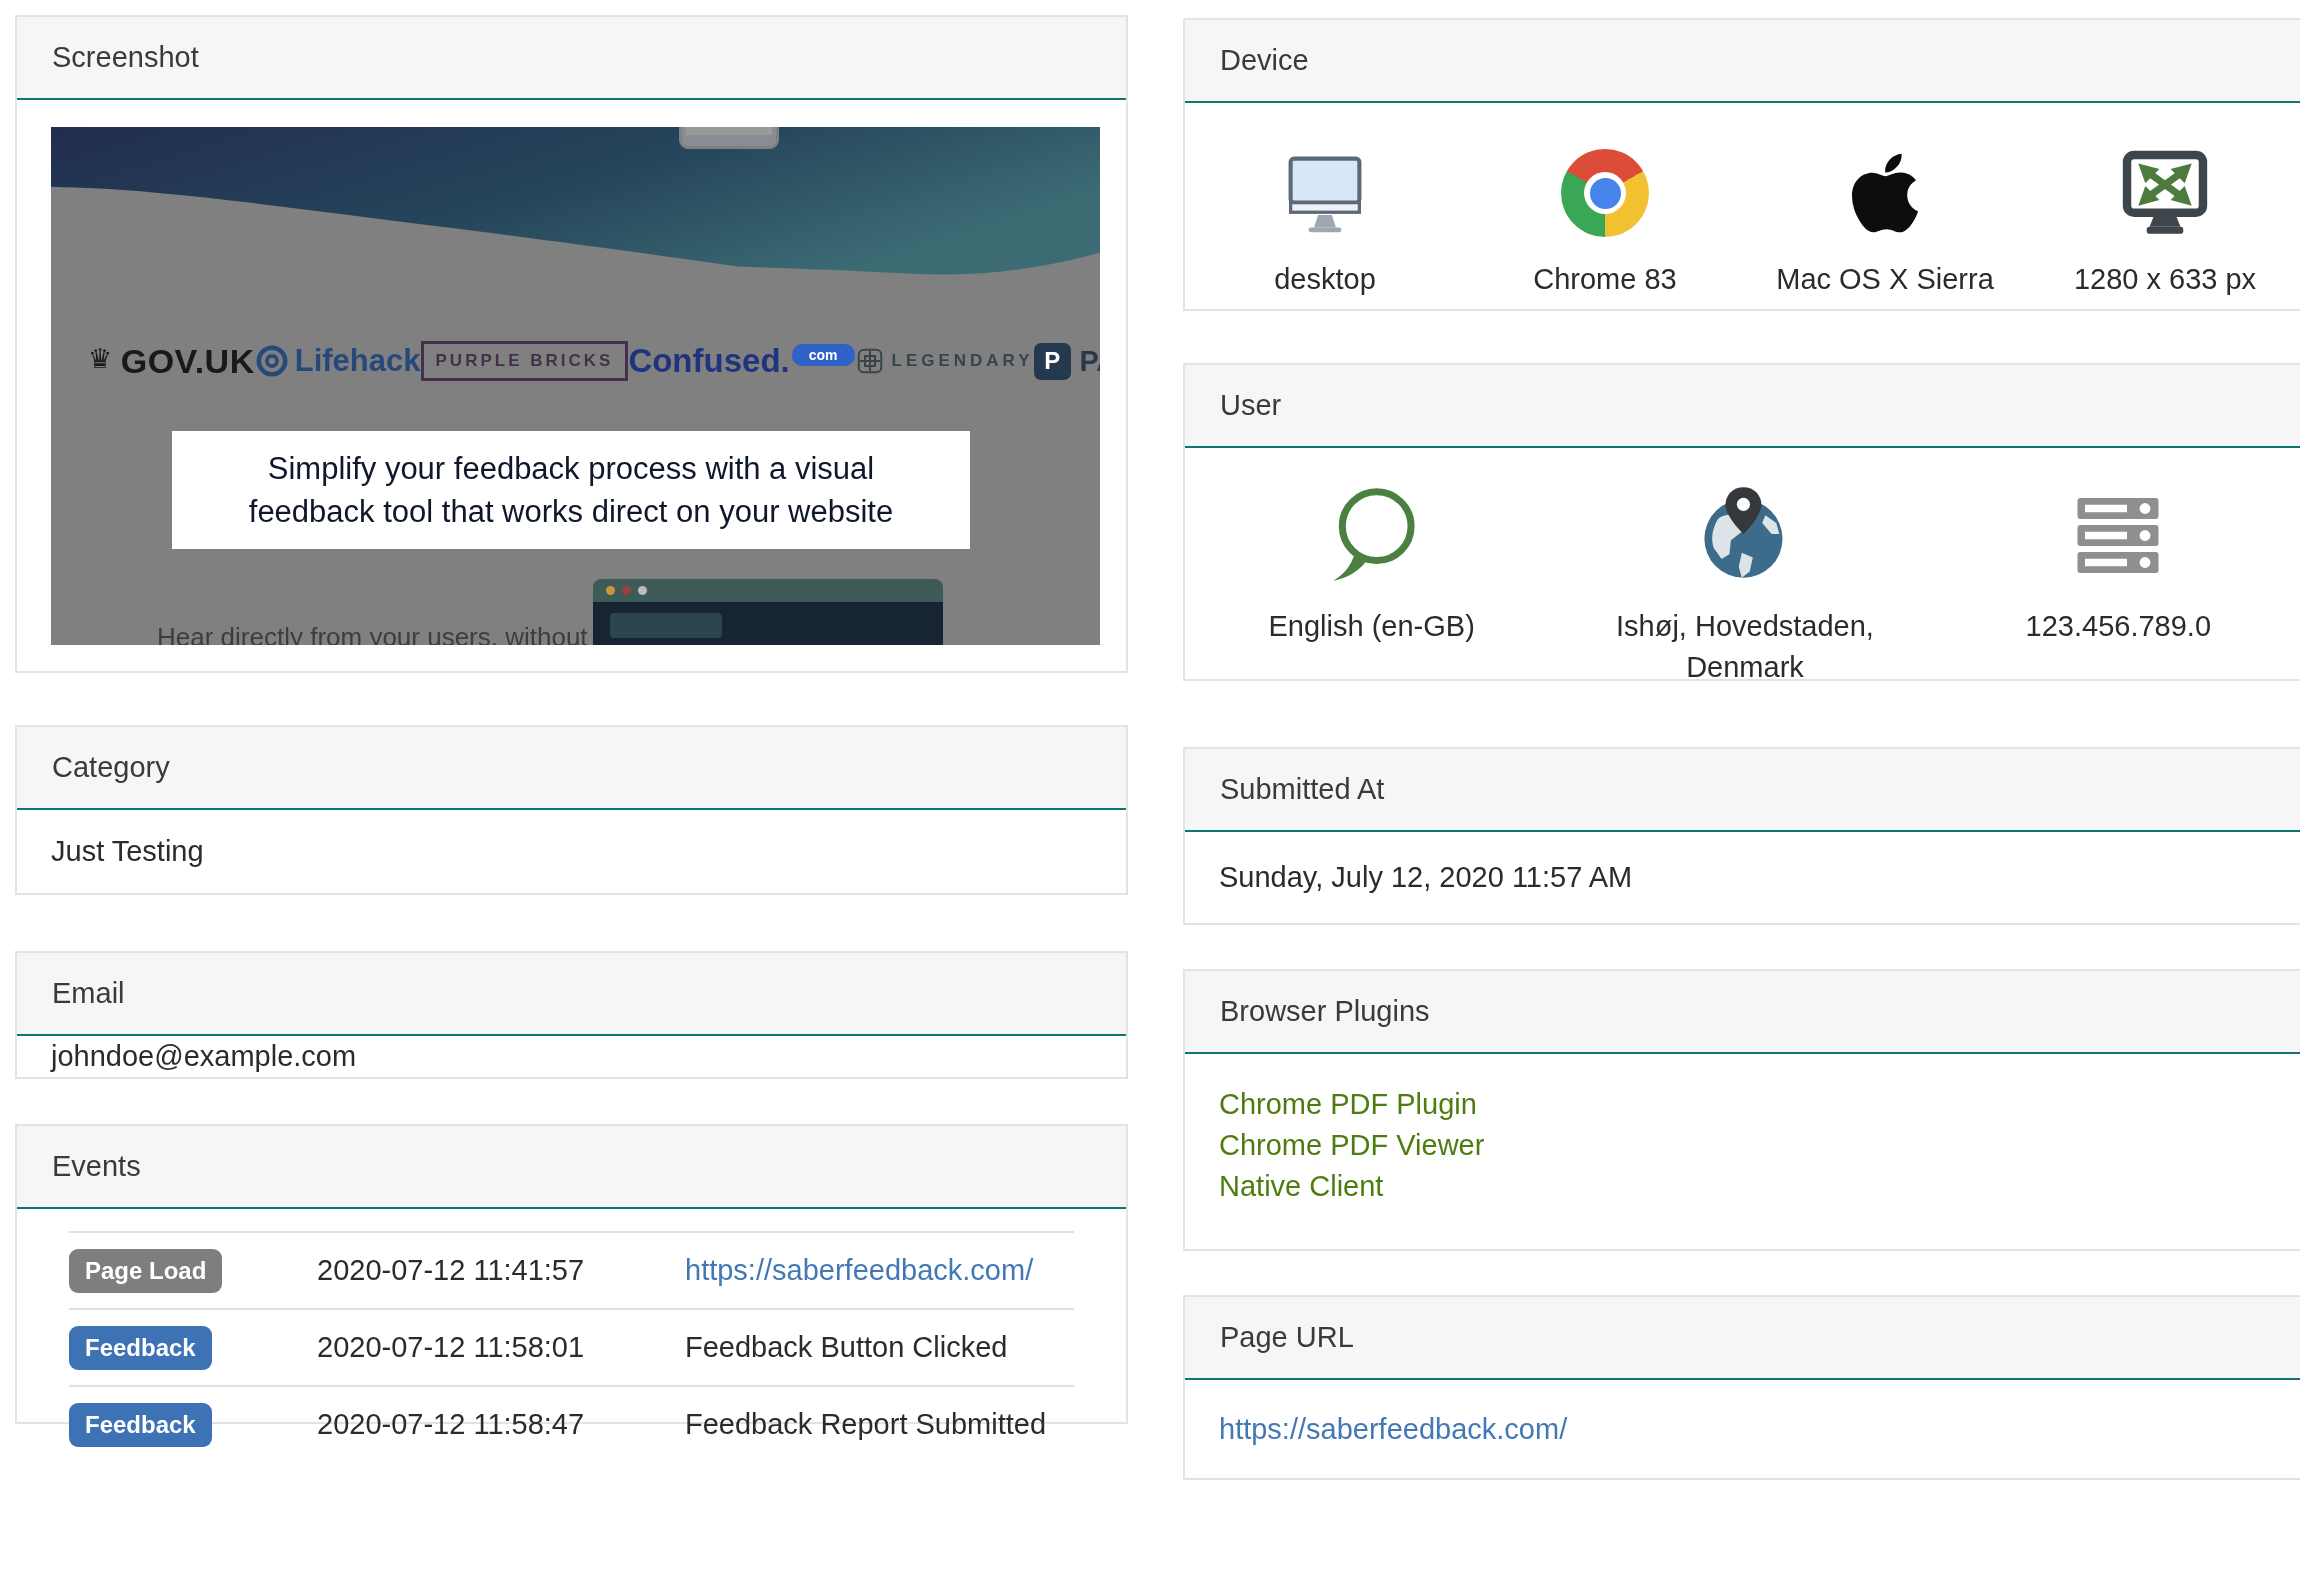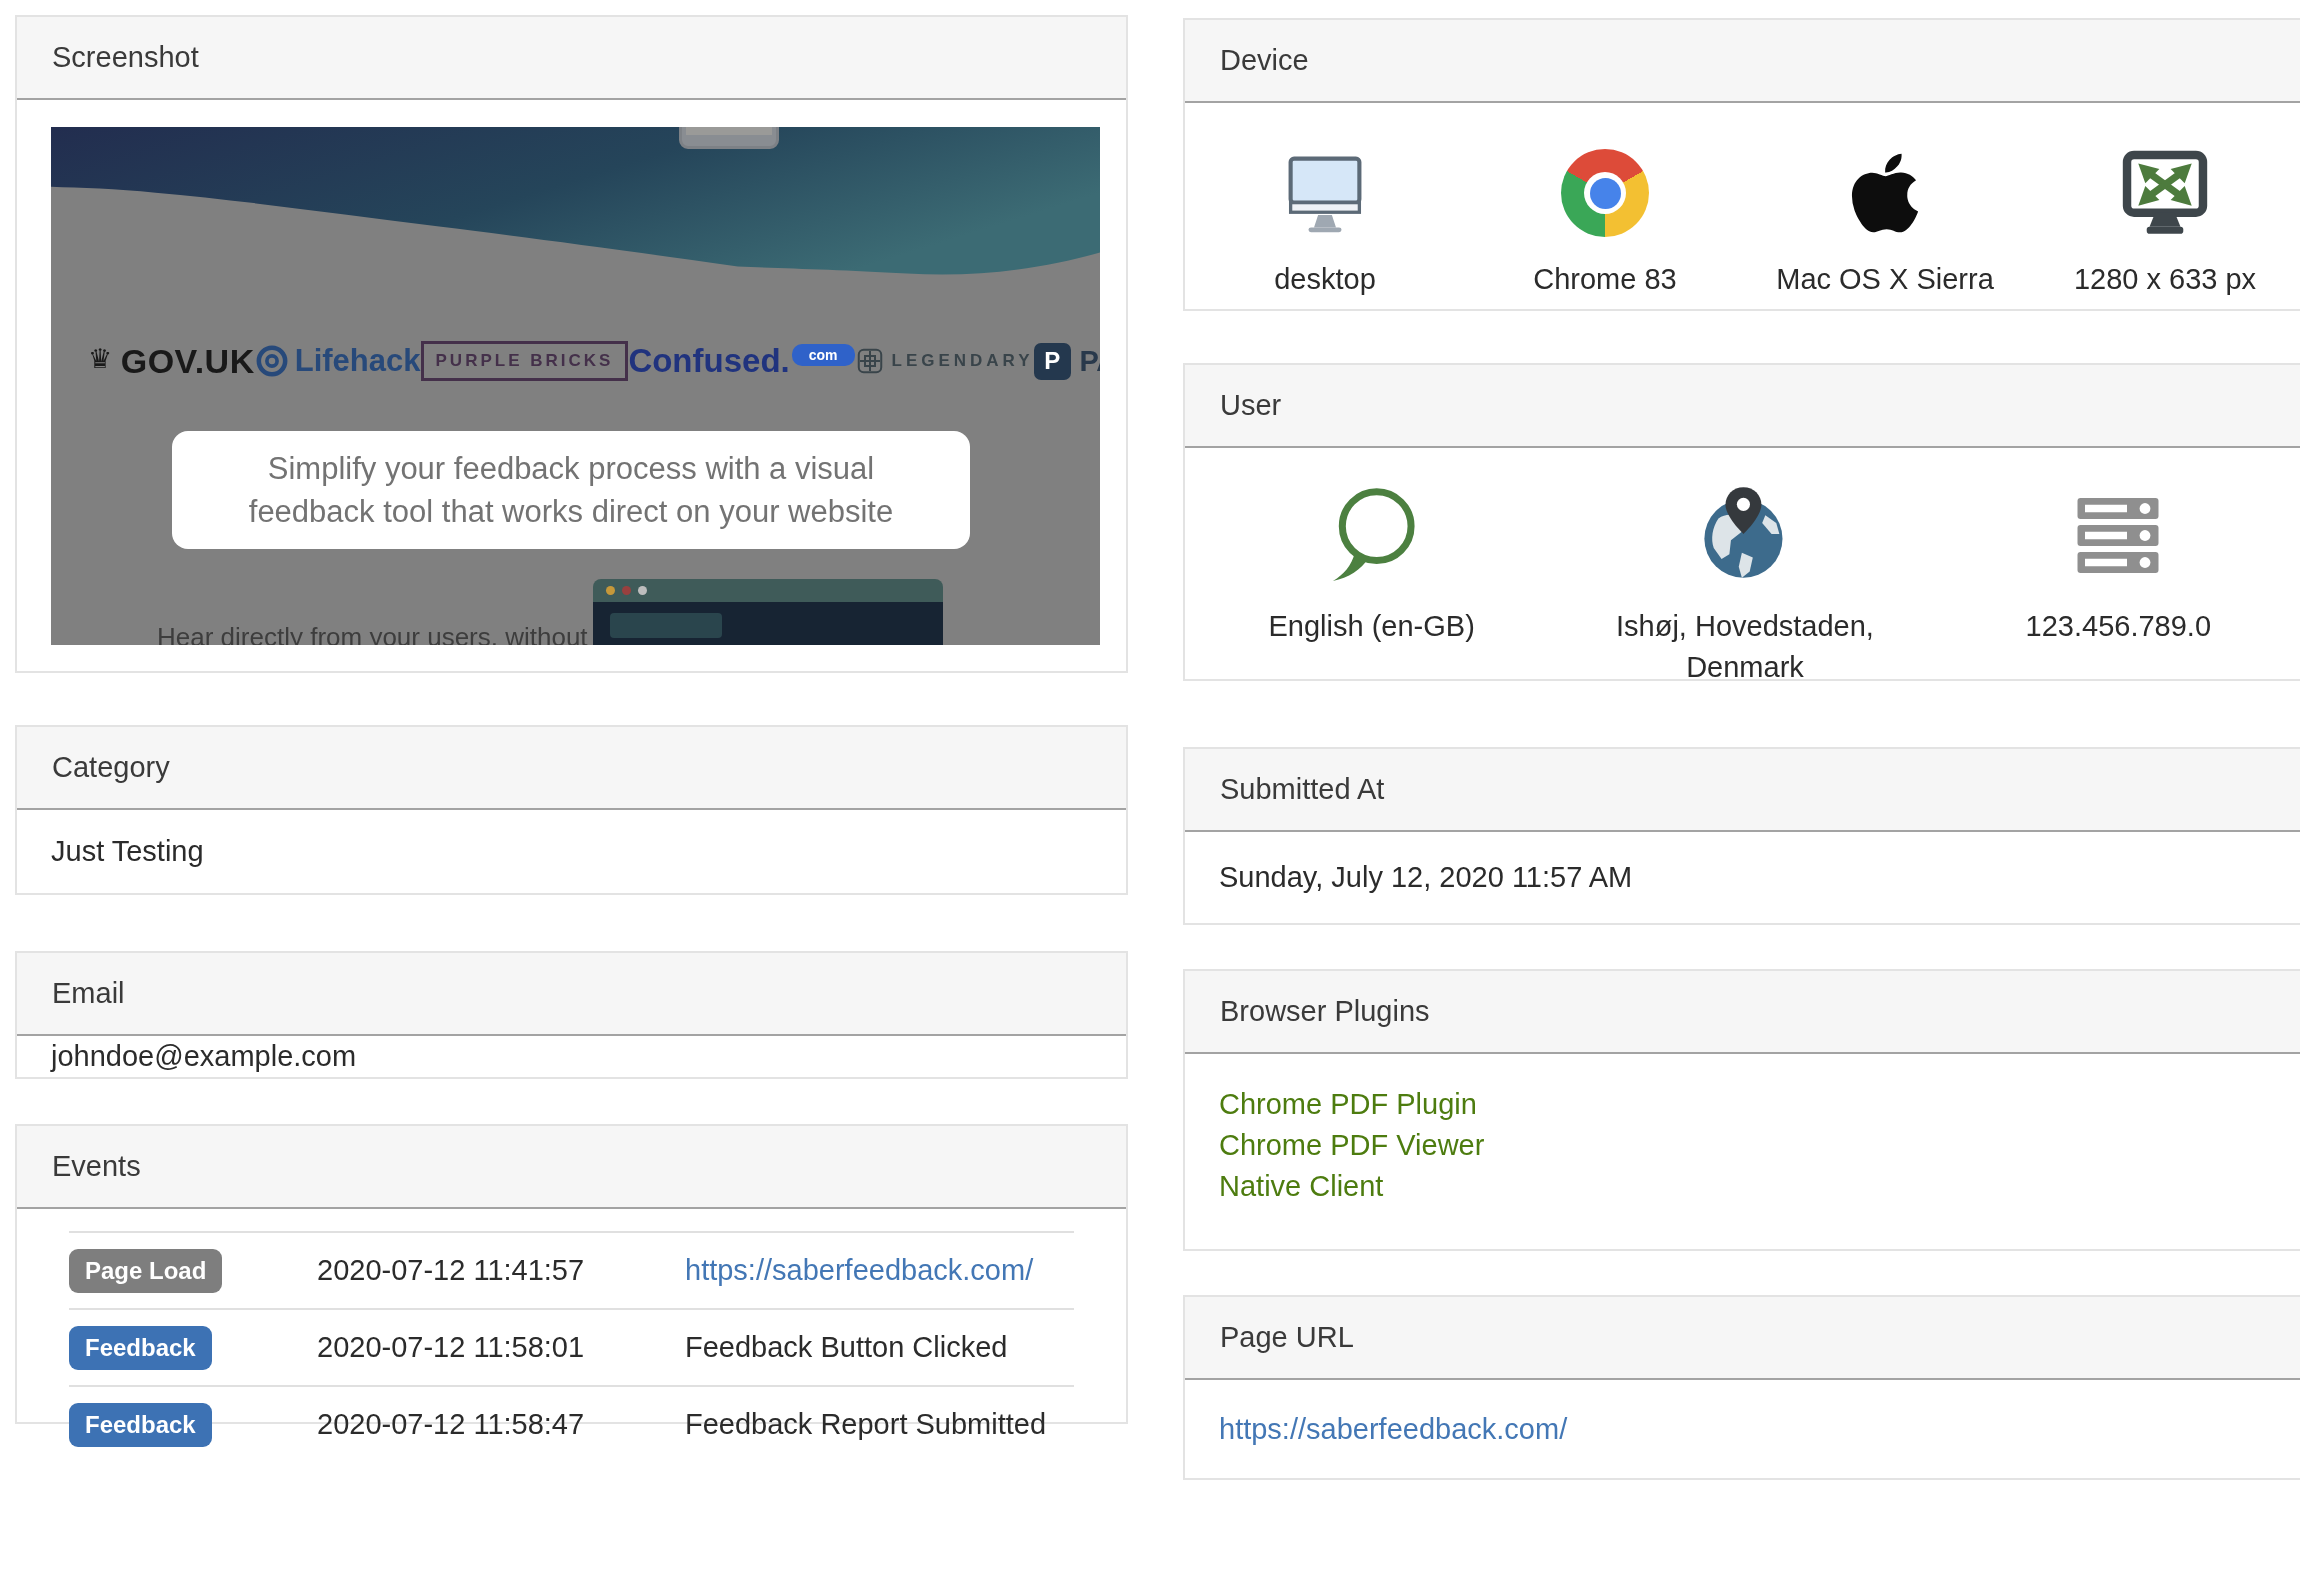--- a/index.html
+++ b/index.html
@@ -6,21 +6,21 @@
   body{
     width:2300px;height:1592px;position:relative;overflow:hidden;
     font-family:"Liberation Sans","DejaVu Sans",sans-serif;color:#2b2b2b;
   }
   .col{position:absolute;}
   .col-left{left:15px;top:15px;width:1113px;}
   .col-right{left:1183px;top:18px;width:1124px;border-radius:28px;}
 
   .panel{background:#fff;border:2px solid #e3e3e3;box-sizing:border-box;display:flex;flex-direction:column;}
   .panel-header{
-    flex:0 0 83px;background:#f6f6f6;border-bottom:2px solid #a3a3a3;
+    flex:0 0 83px;background:#f6f6f6;border-bottom:2px solid #0f766e;
     display:flex;align-items:center;padding:0 35px;font-size:29px;color:#3a3a3a;box-sizing:border-box;
   }
   .panel-body{flex:1;position:relative;box-sizing:border-box;}
 
   
   .p-screenshot{height:658px;margin-bottom:52px;}
   .p-category{height:170px;margin-bottom:56px;}
   .p-email{height:128px;margin-bottom:45px;}
   .p-events{height:300px;}
 
@@ -67,21 +67,21 @@
   .lg-legendary{font-size:17px;font-weight:600;letter-spacing:4px;color:#39444a;}
   .lg-legendary svg{margin-right:7px;}
   .lg-pagely{font-size:29px;font-weight:bold;color:#29394b;letter-spacing:-0.5px;}
   .pg-box{
     width:37px;height:37px;background:#24384e;border-radius:7px;color:#fff;font-weight:bold;
     font-size:24px;display:flex;align-items:center;justify-content:center;margin-right:9px;
   }
   .shot-banner{
     position:absolute;left:121px;top:304px;width:798px;height:118px;background:#fff;
     display:flex;align-items:center;justify-content:center;text-align:center;
-    font-size:31px;line-height:43px;color:#737373;font-weight:500;padding:0 40px;box-sizing:border-box;border-radius:16px;
+    font-size:31px;line-height:43px;color:#0f172a;font-weight:500;padding:0 40px;box-sizing:border-box;
   }
   .shot-hear{position:absolute;left:106px;top:495px;font-size:26px;color:#3d3d3d;}
   .shot-browser{
     position:absolute;left:542px;top:452px;width:350px;height:70px;
     border-radius:8px 8px 0 0;overflow:hidden;
   }
   .shot-browser .bbar{height:23px;background:#3f5b59;display:flex;align-items:center;padding-left:13px;}
   .shot-browser .dot{width:9px;height:9px;border-radius:50%;margin-right:7px;}
   .dot-y{background:#c6983a;}
   .dot-r{background:#99403f;}

